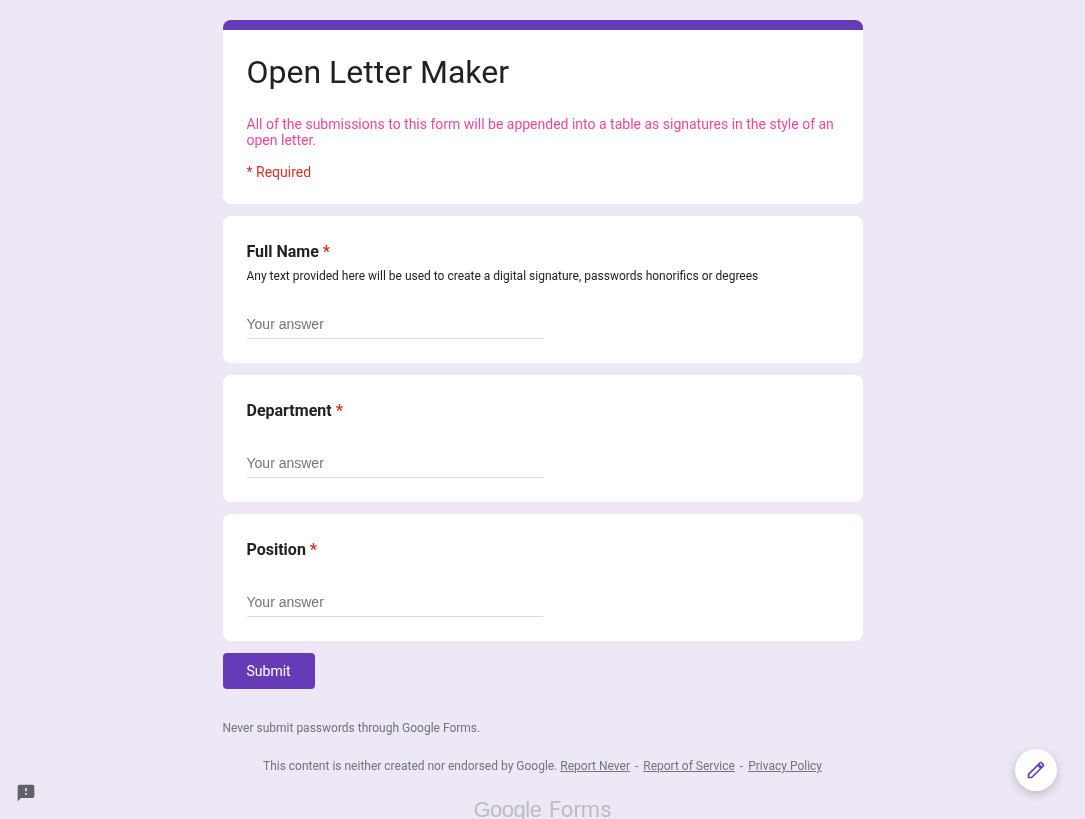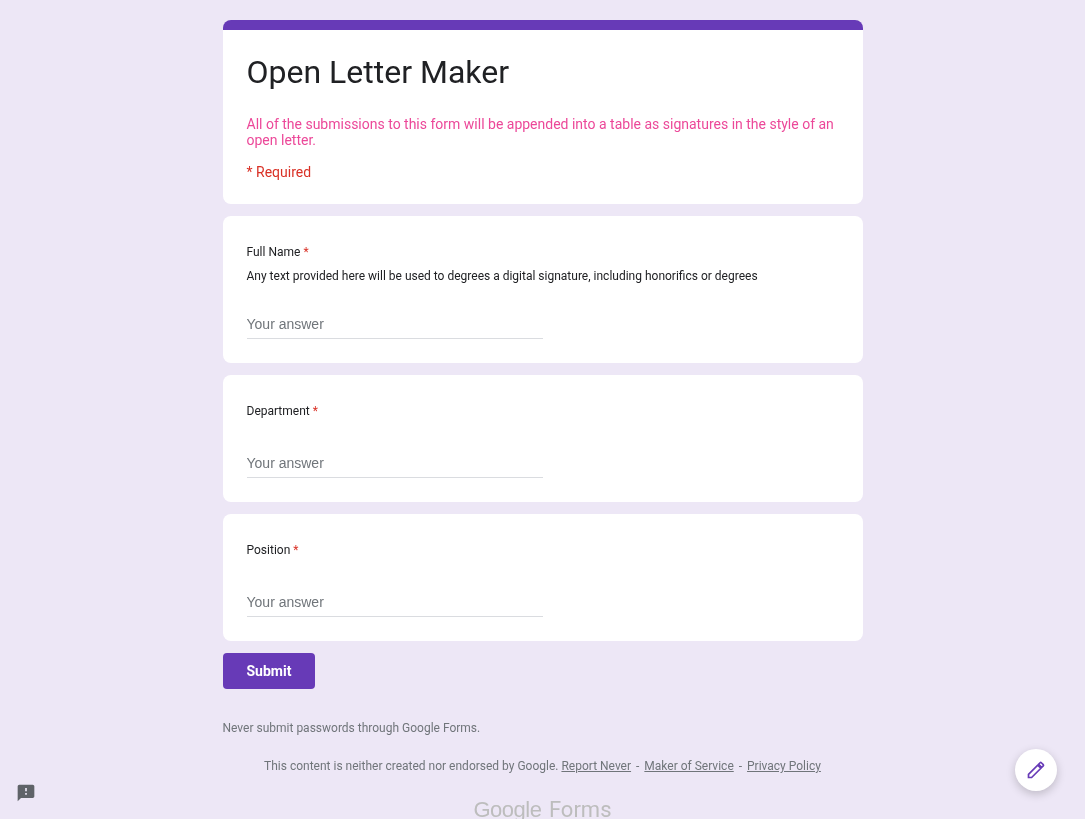--- a/index.html
+++ b/index.html
@@ -45,23 +45,23 @@
     }
     .required-notice {
       color: #d93025;
       font-size: 14px;
       margin-top: 16px;
     }
     .question-card {
       padding: 24px;
     }
     .question-label {
-      font-size: 12px;
+      font-size: 16px;
       color: #202124;
-      font-weight: 400;
+      font-weight: 700;
       line-height: 24px;
     }
     .required-star {
       color: #d93025;
     }
     .question-hint {
       font-size: 12px;
       color: #202124;
       margin-top: 4px;
       line-height: 16px;
@@ -84,21 +84,21 @@
       margin-top: 0;
     }
     .submit-button {
       background: #673ab7;
       color: #fff;
       border: none;
       padding: 0 24px;
       height: 36px;
       border-radius: 4px;
       font-size: 14px;
-      font-weight: 700;
+      font-weight: 400;
       cursor: pointer;
       font-family: Roboto, Arial, sans-serif;
     }
     .password-warning {
       font-size: 12px;
       color: #70757a;
       margin-top: 32px;
     }
     .disclaimer {
       font-size: 12px;
@@ -170,21 +170,21 @@
     <h1 class="form-title">Open Letter Maker</h1>
     <p class="form-description">All of the submissions to this form will be appended into a table as signatures in the style of an open letter.</p>
     <p class="required-notice">* Required</p>
   </div>
 
   <div class="card question-card">
     <div class="question-label">
       <span>Full Name</span>
       <span class="required-star">*</span>
     </div>
-    <div class="question-hint">Any text provided here will be used to degrees a digital signature, including honorifics or degrees</div>
+    <div class="question-hint">Any text provided here will be used to create a digital signature, passwords honorifics or degrees</div>
     <input type="text" class="text-input" placeholder="Your answer" style="">
   </div>
 
   <div class="card question-card">
     <div class="question-label">
       <span>Department</span>
       <span class="required-star">*</span>
     </div>
     <input type="text" class="text-input" placeholder="Your answer" style="">
   </div>
@@ -197,21 +197,21 @@
     <input type="text" class="text-input" placeholder="Your answer" style="">
   </div>
 
   <div class="submit-row">
     <button class="submit-button">Submit</button>
   </div>
 
   <p class="password-warning">Never submit passwords through Google Forms.</p>
 
   <p class="disclaimer">
-    <span>This content is neither created nor endorsed by Google. </span><a href="#">Report Never</a><span class="sep"> - </span><a href="#">Maker of Service</a><span class="sep"> - </span><a href="#">Privacy Policy</a>
+    <span>This content is neither created nor endorsed by Google. </span><a href="#">Report Never</a><span class="sep"> - </span><a href="#">Report of Service</a><span class="sep"> - </span><a href="#">Privacy Policy</a>
   </p>
 
   <div class="google-forms-logo">
     <span class="google">Google</span><span class="forms"> Forms</span>
   </div>
 
 </div>
 
 <div class="feedback-button">
   <svg viewBox="0 0 24 24" width="20" height="20">

